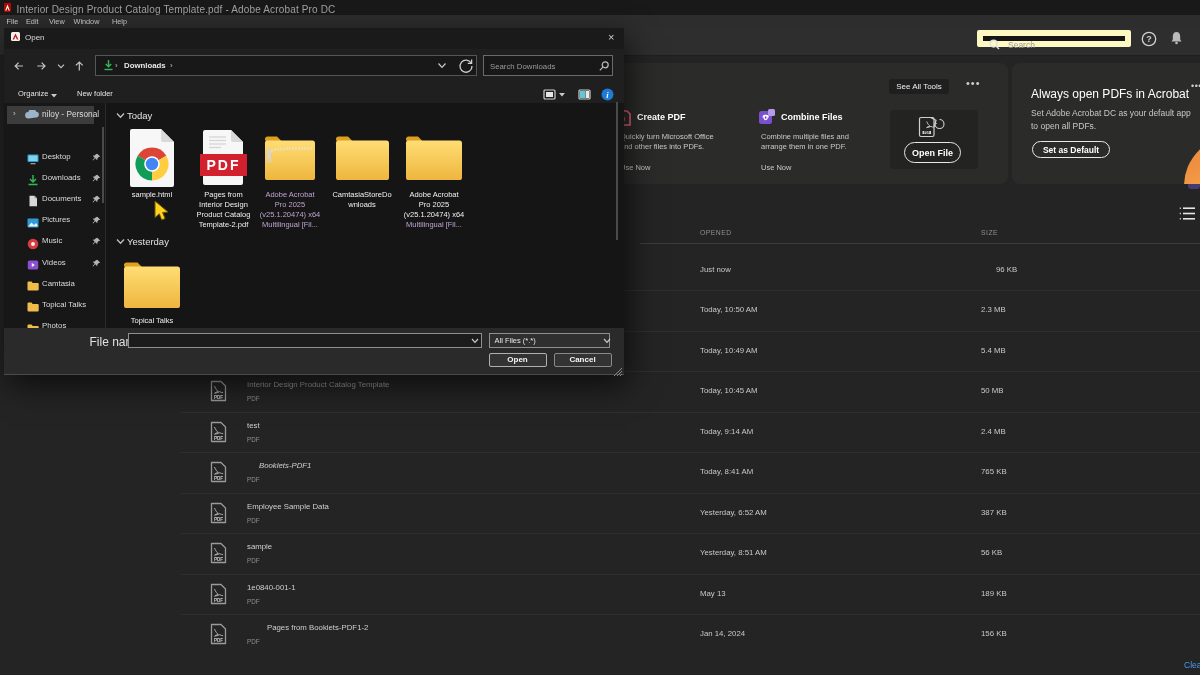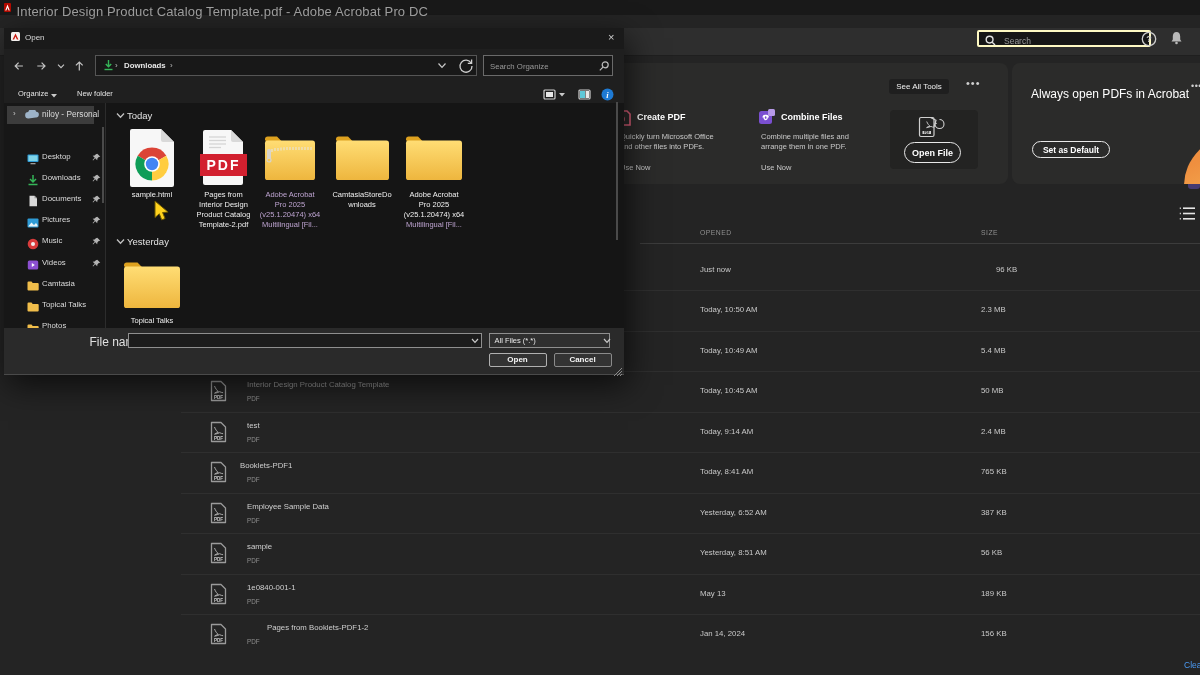--- a/index.html
+++ b/index.html
@@ -1,25 +1,25 @@
 <!DOCTYPE html>
 <html><head><meta charset="utf-8">
 <style>
 html,body{margin:0;padding:0;width:1200px;height:675px;overflow:hidden;background:#242424;
 font-family:"Liberation Sans",sans-serif;-webkit-font-smoothing:antialiased;}
 *{box-sizing:border-box}
 .abs{position:absolute}
 #stage{position:relative;width:1200px;height:675px}
 
-#titlebar{left:0;top:0;width:1200px;height:15px;background:#191919;color:#a2a2a2;font-size:13px}
+#titlebar{left:0;top:0;width:1200px;height:15px;background:#191919;color:#a2a2a2;font-size:10px}
 #titlebar .t{position:absolute;left:16.5px;top:4px;letter-spacing:.15px}
 #menubar{left:0;top:15px;width:1200px;height:13px;background:#2d2d2d;color:#d2d2d2;font-size:7.3px}
 #menubar span{position:absolute;top:1px}
 #apptoolbar{left:0;top:28px;width:1200px;height:28px;background:#2e2e2e;border-bottom:1px solid #1f1f1f}
-#appsearch{left:977px;top:30px;width:174px;height:17px;background:#161616;border:2px solid #fef9c3;border-radius:2px;color:#9a9a9a;font-size:8.5px}
+#appsearch{left:977px;top:30px;width:154px;height:17px;background:#161616;border:6px solid #fef9c3;border-radius:2px;color:#9a9a9a;font-size:8.5px}
 
 .panel{background:#2b2b2a;border-radius:8px}
 #toolspanel{left:560px;top:63px;width:448px;height:121px}
 #rightpanel{left:1012px;top:63px;width:196px;height:121px;overflow:hidden}
 #opencard{left:890px;top:109.5px;width:88px;height:59px;background:#232322;border-radius:4px}
 .btn-outline{border:1.5px solid #e8e8e8;border-radius:12px;color:#fff;font-weight:bold;text-align:center}
 #seetools{left:889px;top:79px;width:60px;height:15px;background:#1f1f1f;border-radius:3px;color:#efefef;font-size:8px;text-align:center;line-height:15px}
 
 .hdr{color:#8f8f8f;font-size:6.8px;letter-spacing:.5px}
 .row-sep{height:1px;background:#2f2f2f}
@@ -41,20 +41,27 @@
 <div id="stage">
 
 <div id="titlebar" class="abs">
   <svg class="abs" style="left:3.5px;top:3px" width="7" height="9">
         <rect width="7" height="9" rx="1" fill="#b30b00"></rect>
         <path d="M3.5 1.6 L5.8 7.4 L4.6 7.4 L3.5 4.7 L2.4 7.4 L1.2 7.4 Z" fill="#fff"></path>
       </svg>
   <div class="t">Interior Design Product Catalog Template.pdf - Adobe Acrobat Pro DC</div>
 </div>
 
+<div id="menubar" class="abs">
+  <span style="left:6.5px;top:2px">File</span>
+      <span style="left:26px;top:2px">Edit</span>
+      <span style="left:49px;top:2px">View</span>
+      <span style="left:73.5px;top:2px">Window</span>
+      <span style="left:112px;top:2px">Help</span>
+</div>
 
 <div id="apptoolbar" class="abs"></div>
 <div id="appsearch" class="abs">
   <svg class="abs" style="left:6px;top:3px" width="11" height="11" viewBox="0 0 11 11">
         <circle cx="4.6" cy="4.6" r="3.4" fill="none" stroke="#e0e0e0" stroke-width="1.4"></circle>
         <line x1="7.2" y1="7.2" x2="10" y2="10" stroke="#e0e0e0" stroke-width="1.4"></line>
       </svg>
   <span class="abs" style="left:25px;top:4px">Search</span>
 </div>
 <svg class="abs" style="left:1141px;top:31px" width="16" height="16" viewBox="0 0 16 16">
@@ -96,20 +103,21 @@
         <path d="M17.2 8 l-.4 2.6 2.4-1" fill="#cfcfcf" stroke="none"></path>
       </g>
       <path d="M8.7 7.5 c.9 2.2 2 3.7 3.2 4.7 c-1.5.3-2.6.8-3.3 1.4 c1.6-.25 3.1-.6 4.4-1.2 c1 .5 2 .8 2.9.9" fill="none" stroke="#cfcfcf" stroke-width=".9"></path>
       <rect x="4.5" y="17" width="8.5" height="3" fill="#cfcfcf"></rect>
       <text x="8.8" y="19.6" text-anchor="middle" font-size="2.8" font-weight="bold" fill="#232322" font-family="Liberation Sans">PDF</text>
     </svg>
 <div class="abs btn-outline" style="left:904px;top:141.5px;width:57px;height:21px;font-size:9px;line-height:21px;border-radius:11px">Open File</div>
 
 <div id="rightpanel" class="abs panel">
   <div class="abs" style="left:19px;top:24px;color:#fff;font-weight:normal;font-size:12px">Always open PDFs in Acrobat</div>
+  <div class="abs" style="left:19px;top:44px;color:#c9c9c9;font-size:8.5px;line-height:12.5px;white-space:nowrap">Set Adobe Acrobat DC as your default app<br>to open all PDFs.</div>
   <div class="abs btn-outline" style="left:20px;top:78px;width:78px;height:17px;font-size:8.5px;line-height:17px">Set as Default</div>
   <div class="abs" style="left:179px;top:18px;color:#d0d0d0;font-size:9px;letter-spacing:.5px">•••</div>
   <div class="abs" style="left:171.6px;top:73px;width:100px;height:100px;border-radius:50%;background:linear-gradient(155deg, #ef8f3f 22%, #f3a54d 48%, #ee7351 72%, #e75f7b 92%)"></div>
 </div>
 <div class="abs" style="left:1188px;top:184px;width:12px;height:5px;background:#453b72;border-radius:0 0 3px 3px"></div>
 
 <svg class="abs" style="left:1179px;top:206px" width="17" height="15" viewBox="0 0 17 15">
       <g stroke="#e6e6e6" stroke-width="1.6">
         <line x1="0.8" y1="2.2" x2="1.8" y2="2.2"></line>
         <line x1="4" y1="2.2" x2="16" y2="2.2"></line>
@@ -150,21 +158,21 @@
       <div class="abs fname" style="left:247px;top:420.9px;">test</div>
       <div class="abs fsub" style="left:247px;top:435.9px">PDF</div>
       <div class="abs row-sep" style="left:181px;top:452.3px;width:1019px"></div>
       <div class="abs cell" style="left:700px;top:467.4px">Today, 8:41 AM</div>
       <div class="abs cell" style="left:981px;top:467.4px">765 KB</div>
       <svg class="abs" style="left:209px;top:461.4px" width="19" height="22" viewBox="0 0 19 22">
         <path d="M2.5 1.5 h9.5 l4.5 4.5 v14.5 h-14 z" fill="none" stroke="#9a9a9a" stroke-width="1.3" stroke-linejoin="round"></path>
         <path d="M5.5 6 c1 2.6 2.4 4.4 3.8 5.5 c-1.8.4-3 1-3.7 1.7 c1.8-.3 3.6-.7 5.1-1.5 c1.1.6 2.3.9 3.4 1" fill="none" stroke="#b9b9b9" stroke-width=".9"></path>
         <text x="9.5" y="19" text-anchor="middle" font-size="4.6" font-weight="bold" fill="#c9c9c9" font-family="Liberation Sans">PDF</text>
       </svg>
-      <div class="abs fname" style="left:240px;top:461.4px;">Booklets-PDF1</div>
+      <div class="abs fname" style="left:259px;top:461.4px;font-style:italic;">Booklets-PDF1</div>
       <div class="abs fsub" style="left:247px;top:476.4px">PDF</div>
       <div class="abs row-sep" style="left:181px;top:492.8px;width:1019px"></div>
       <div class="abs cell" style="left:700px;top:507.9px">Yesterday, 6:52 AM</div>
       <div class="abs cell" style="left:981px;top:507.9px">387 KB</div>
       <svg class="abs" style="left:209px;top:501.9px" width="19" height="22" viewBox="0 0 19 22">
         <path d="M2.5 1.5 h9.5 l4.5 4.5 v14.5 h-14 z" fill="none" stroke="#9a9a9a" stroke-width="1.3" stroke-linejoin="round"></path>
         <path d="M5.5 6 c1 2.6 2.4 4.4 3.8 5.5 c-1.8.4-3 1-3.7 1.7 c1.8-.3 3.6-.7 5.1-1.5 c1.1.6 2.3.9 3.4 1" fill="none" stroke="#b9b9b9" stroke-width=".9"></path>
         <text x="9.5" y="19" text-anchor="middle" font-size="4.6" font-weight="bold" fill="#c9c9c9" font-family="Liberation Sans">PDF</text>
       </svg>
       <div class="abs fname" style="left:247px;top:501.9px;">Employee Sample Data</div>
@@ -239,21 +247,21 @@
   <span class="abs" style="left:166px;top:33px;color:#bdbdbd;font-size:8px">›</span>
   <svg class="abs" style="left:433px;top:34px" width="10" height="8" viewBox="0 0 10 8">
       <path d="M1.5 1.5 l3.5 3.8 3.5-3.8" stroke="#c9c9c9" stroke-width="1.2" fill="none"></path>
     </svg>
   <svg class="abs" style="left:454px;top:30px" width="16" height="16" viewBox="0 0 16 16">
       <path d="M13.2 5.2 A6 6 0 1 0 14 8" fill="none" stroke="#cfcfcf" stroke-width="1.3"></path>
       <path d="M13.6 1.6 v3.8 h-3.8" fill="none" stroke="#cfcfcf" stroke-width="1.3"></path>
     </svg>
 
   <div class="abs" style="left:479px;top:27px;width:130px;height:21px;background:#181818;border:1px solid #6a6a6a"></div>
-  <span class="abs" style="left:486px;top:33.5px;color:#9a9a9a;font-size:7.8px">Search Organize</span>
+  <span class="abs" style="left:486px;top:33.5px;color:#9a9a9a;font-size:7.8px">Search Downloads</span>
   <svg class="abs" style="left:594px;top:32px" width="12" height="12" viewBox="0 0 12 12">
       <circle cx="7.2" cy="4.8" r="3" fill="none" stroke="#bdbdbd" stroke-width="1.2"></circle>
       <line x1="5" y1="7.2" x2="1.8" y2="10.4" stroke="#bdbdbd" stroke-width="1.2"></line>
     </svg>
 
   <span class="abs" style="left:14px;top:61px;color:#e3e3e3;font-size:7.5px">Organize</span>
   <svg class="abs" style="left:46px;top:64.5px" width="8" height="6" viewBox="0 0 8 6">
       <path d="M1 1 l3 3.4 3-3.4" fill="#c9c9c9"></path>
     </svg>
   <span class="abs" style="left:73px;top:61px;color:#e3e3e3;font-size:7.5px">New folder</span>

